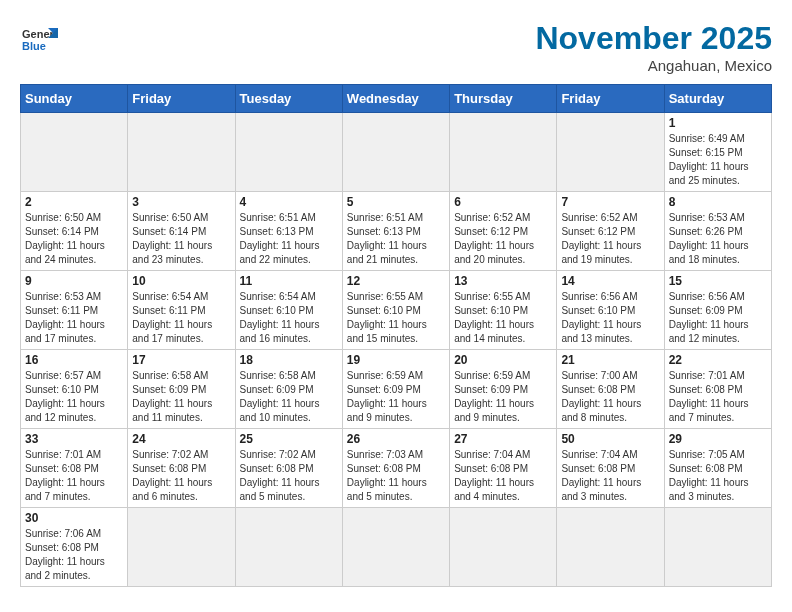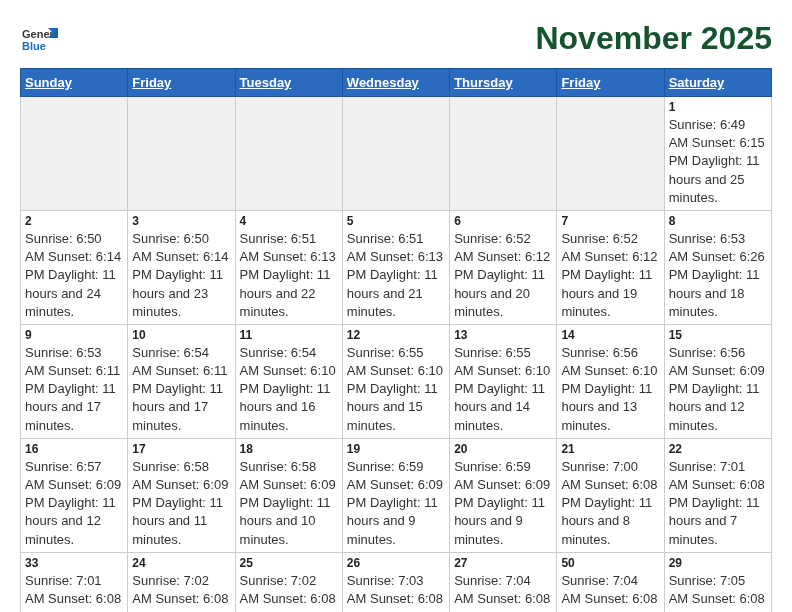--- a/index.html
+++ b/index.html
@@ -24,40 +24,39 @@
     .logo-icon {
       width: 38px;
       height: 38px;
     }
     .title-block {
       text-align: right;
     }
     .month-title {
       font-size: 32px;
       font-weight: bold;
-      color: #14532d;
+      color: #0369a1;
     }
     .location-title {
       font-size: 15px;
       color: #444;
     }
     .calendar {
       width: 100%;
       border-collapse: collapse;
       border: 1px solid #bbb;
     }
     .calendar th {
       background-color: #2a6abf;
       color: #fff;
       font-size: 13px;
       font-weight: bold;
       padding: 6px 4px;
       text-align: left;
       border: 1px solid #1e55a0;
-      text-decoration: underline;
     }
     .calendar td {
       vertical-align: top;
       border: 1px solid #ccc;
       padding: 3px 4px;
       font-size: 10px;
       color: #333;
       background: #fff;
       width: 107px;
       min-height: 70px;
@@ -66,21 +65,21 @@
       background: #f0f0f0;
     }
     .day-number {
       font-size: 12px;
       font-weight: bold;
       color: #222;
       display: block;
       margin-bottom: 2px;
     }
     .day-info {
-      font-size: 13px;
+      font-size: 10px;
       line-height: 1.4;
       color: #333;
     }
     .week-row td {
       height: 72px;
     }
   </style>
 </head>
 <body>
 
@@ -88,20 +87,21 @@
   <div class="logo">
     <svg class="logo-icon" viewBox="0 0 38 38">
       <text x="2" y="18" font-size="11" font-weight="bold" fill="#333">General</text>
       <text x="2" y="30" font-size="11" font-weight="bold" fill="#1a6bbf">Blue</text>
       <polygon points="28,8 38,8 38,18" fill="#1a6bbf"></polygon>
       <polygon points="28,18 38,8 38,18" fill="#1565a8"></polygon>
     </svg>
   </div>
   <div class="title-block">
     <div class="month-title">November 2025</div>
+    <div class="location-title">Angahuan, Mexico</div>
   </div>
 </div>
 
 <table class="calendar">
   <thead>
     <tr>
     <th>Sunday</th>
         <th>Friday</th>
         <th>Tuesday</th>
         <th>Wednesday</th>
@@ -225,21 +225,21 @@
           <div class="day-info">Sunrise: 6:56 AM
 Sunset: 6:09 PM
 Daylight: 11 hours
 and 12 minutes.</div>
         </td>
       </tr>
       <tr class="week-row">
         <td>
           <span class="day-number">16</span>
           <div class="day-info">Sunrise: 6:57 AM
-Sunset: 6:09 PM
+Sunset: 6:10 PM
 Daylight: 11 hours
 and 12 minutes.</div>
         </td>
         <td>
           <span class="day-number">17</span>
           <div class="day-info">Sunrise: 6:58 AM
 Sunset: 6:09 PM
 Daylight: 11 hours
 and 11 minutes.</div>
         </td>
@@ -322,15 +322,30 @@
 Daylight: 11 hours
 and 3 minutes.</div>
         </td>
         <td>
           <span class="day-number">29</span>
           <div class="day-info">Sunrise: 7:05 AM
 Sunset: 6:08 PM
 Daylight: 11 hours
 and 3 minutes.</div>
         </td>
+      </tr>
+      <tr class="week-row">
+        <td>
+          <span class="day-number">30</span>
+          <div class="day-info">Sunrise: 7:06 AM
+Sunset: 6:08 PM
+Daylight: 11 hours
+and 2 minutes.</div>
+        </td>
+        <td class="gray-bg"></td>
+        <td class="gray-bg"></td>
+        <td class="gray-bg"></td>
+        <td class="gray-bg"></td>
+        <td class="gray-bg"></td>
+        <td class="gray-bg"></td>
       </tr>
     </tbody>
 </table>
 
 </body></html>

